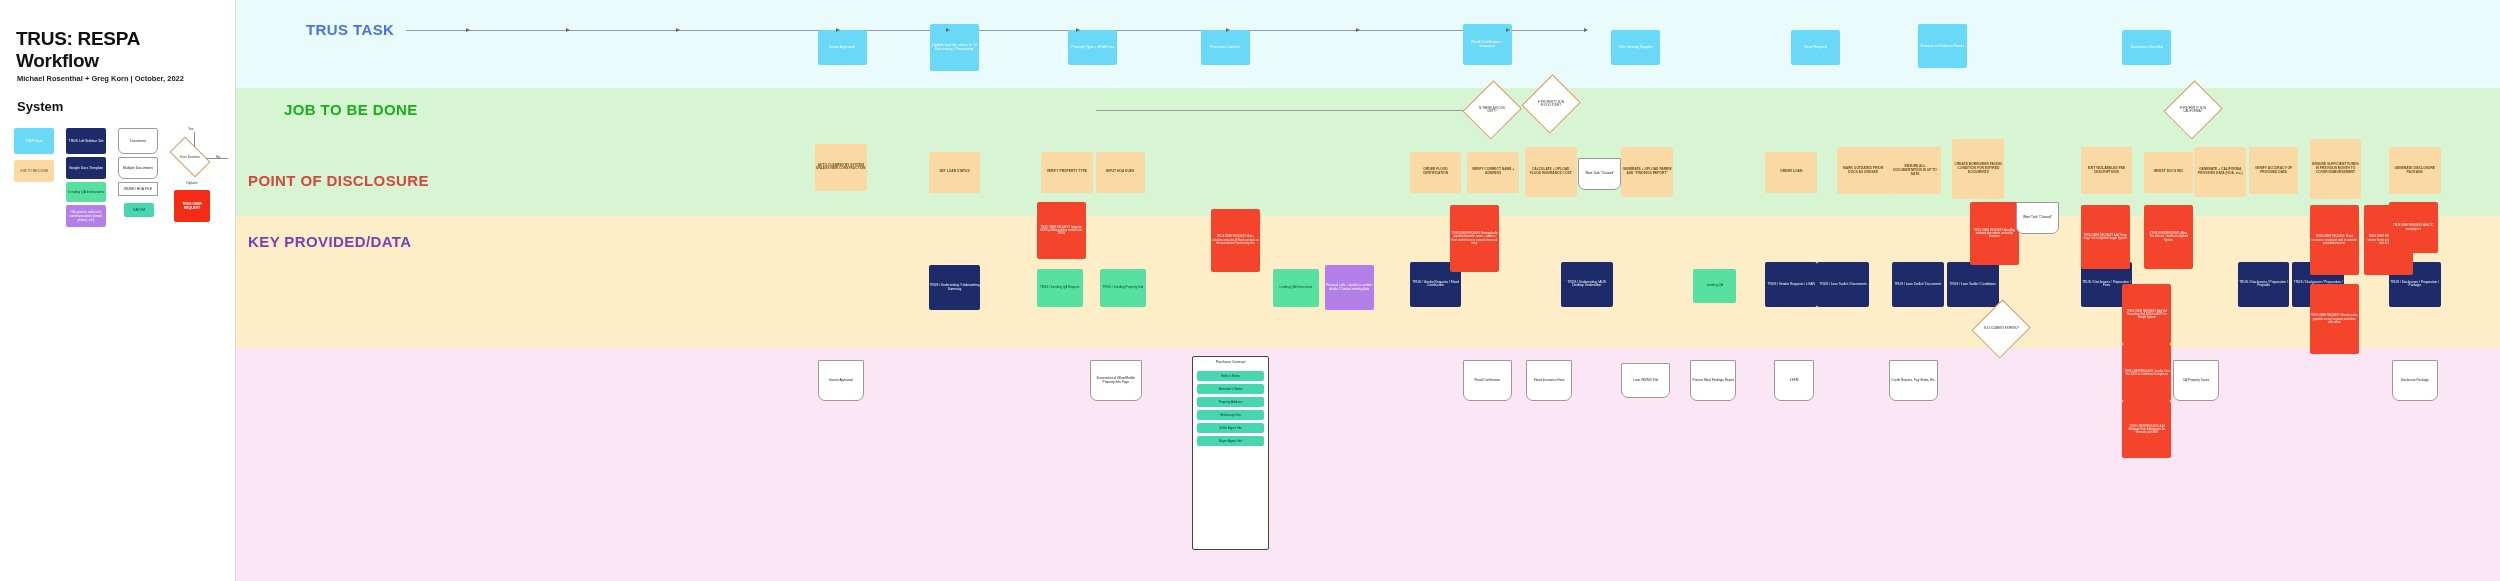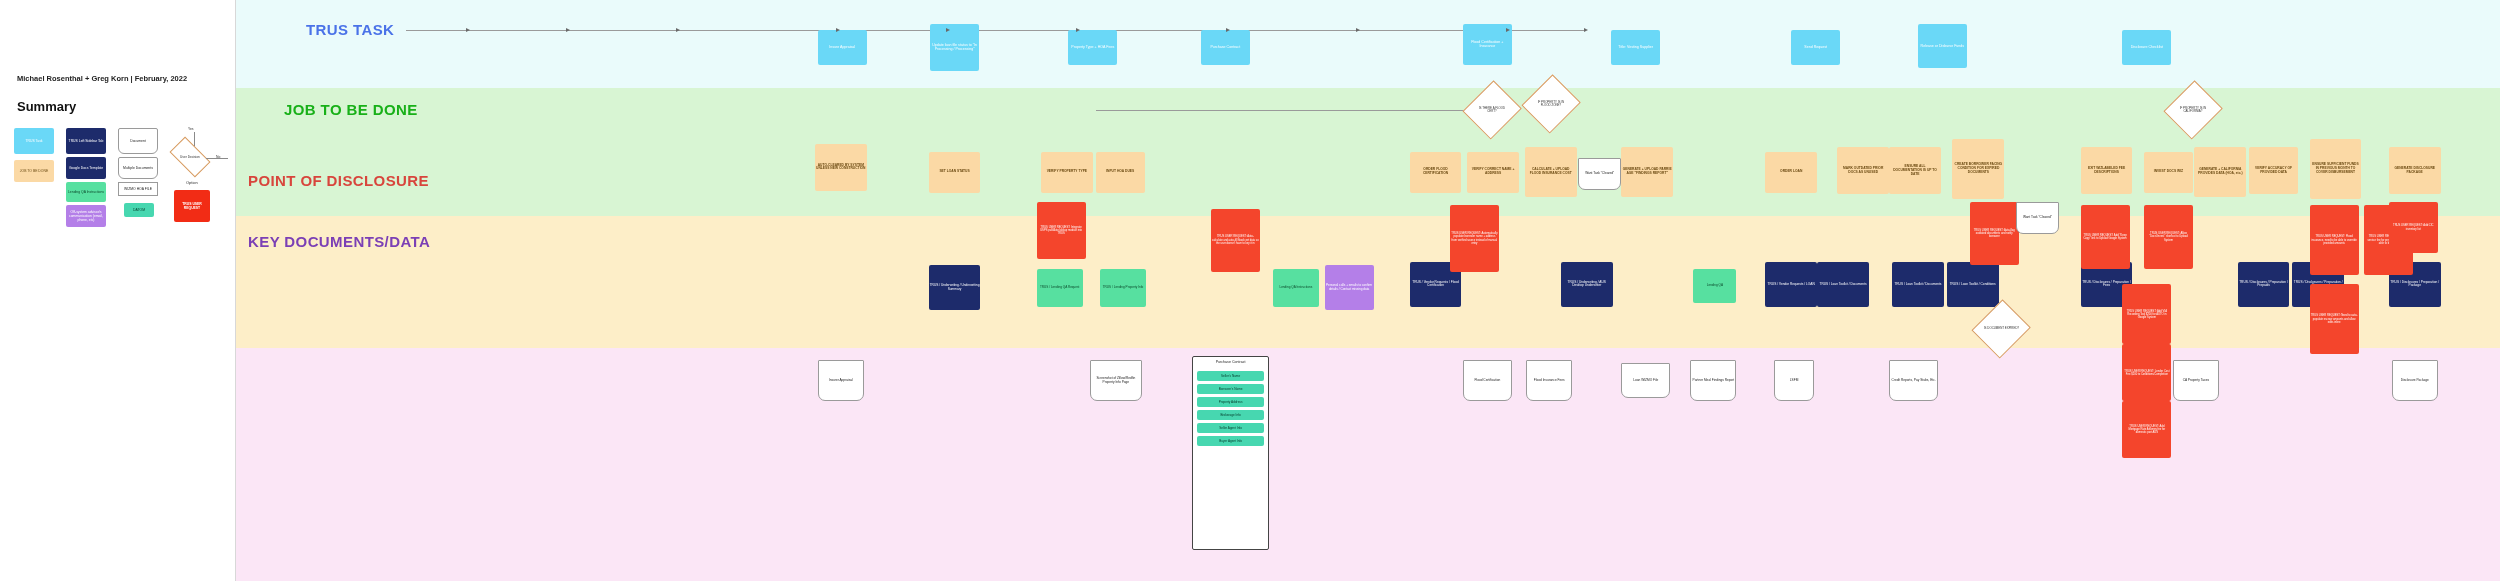--- a/index.html
+++ b/index.html
@@ -61,22 +61,23 @@
   .hline{height:1px;}
   .arrow{position:absolute;width:0;height:0;border-top:2.5px solid transparent;border-bottom:2.5px solid transparent;border-left:4px solid #6a6a6a;}
   .big-doc{position:absolute;border:1px solid #444;background:#fff;border-radius:2px;}
 </style>
 </head>
 <body>
 
 <div id="root">
 
   <div class="sidebar">
-    <div class="side-byline">Michael Rosenthal + Greg Korn | February, 2022</div>
-    <div class="side-legend-h">Summary</div>
+    <div class="side-title">TRUS: RESPA Workflow</div>
+    <div class="side-byline">Michael Rosenthal + Greg Korn | October, 2022</div>
+    <div class="side-legend-h">System</div>
 
     <div class="lg lg-task" style="left:14px;top:128px;width:40px;height:26px;">TRUS Task</div>
     <div class="lg lg-jtbd" style="left:14px;top:160px;width:40px;height:22px;">JOB TO BE DONE</div>
 
     <div class="lg lg-tab" style="left:66px;top:128px;width:40px;height:26px;">TRUS Left Sidebar Tab</div>
     <div class="lg lg-tab" style="left:66px;top:157px;width:40px;height:22px;">Google Docs Template</div>
     <div class="lg lg-green" style="left:66px;top:182px;width:40px;height:20px;">Lending QA Instructions</div>
     <div class="lg lg-purple" style="left:66px;top:205px;width:40px;height:22px;">Off-system advisor/s communication (email, phone, etc)</div>
 
     <div class="lg lg-white doc-shape" style="left:118px;top:128px;width:40px;height:26px;">Document</div>
@@ -98,21 +99,21 @@
   <div class="canvas">
 
     <div class="band b1"></div>
     <div class="band b2"></div>
     <div class="band b3"></div>
     <div class="band b4"></div>
 
     <div class="band-label l1" style="left:70px;top:21px;">TRUS TASK</div>
     <div class="band-label l2" style="left:48px;top:101px;">JOB TO BE DONE</div>
     <div class="band-label l3" style="left:12px;top:172px;">POINT OF DISCLOSURE</div>
-    <div class="band-label l4" style="left:12px;top:233px;">KEY DOCUMENTS/DATA</div>
+    <div class="band-label l4" style="left:12px;top:233px;">KEY PROVIDED/DATA</div>
 
     <div class="line hline" style="left:170px;top:30px;width:1180px;"></div>
     <div class="line hline" style="left:860px;top:110px;width:420px;"></div>
 
     <div id="nodes-task">
         <div class="node n-task" style="left: 581.76px; top: 30.02px; width: 48.96px; height: 34.76px;">Insure Appraisal</div>
         <div class="node n-task" style="left: 694.08px; top: 23.7px; width: 48.96px; height: 47.4px;">Update loan file status to "In Processing / Processing"</div>
         <div class="node n-task" style="left: 832.32px; top: 30.02px; width: 48.96px; height: 34.76px;">Property Type + HOA Fees</div>
         <div class="node n-task" style="left: 964.8px; top: 30.02px; width: 48.96px; height: 34.76px;">Purchase Contract</div>
         <div class="node n-task" style="left: 1226.88px; top: 23.7px; width: 48.96px; height: 41.08px;">Flood Certification + Insurance</div>

